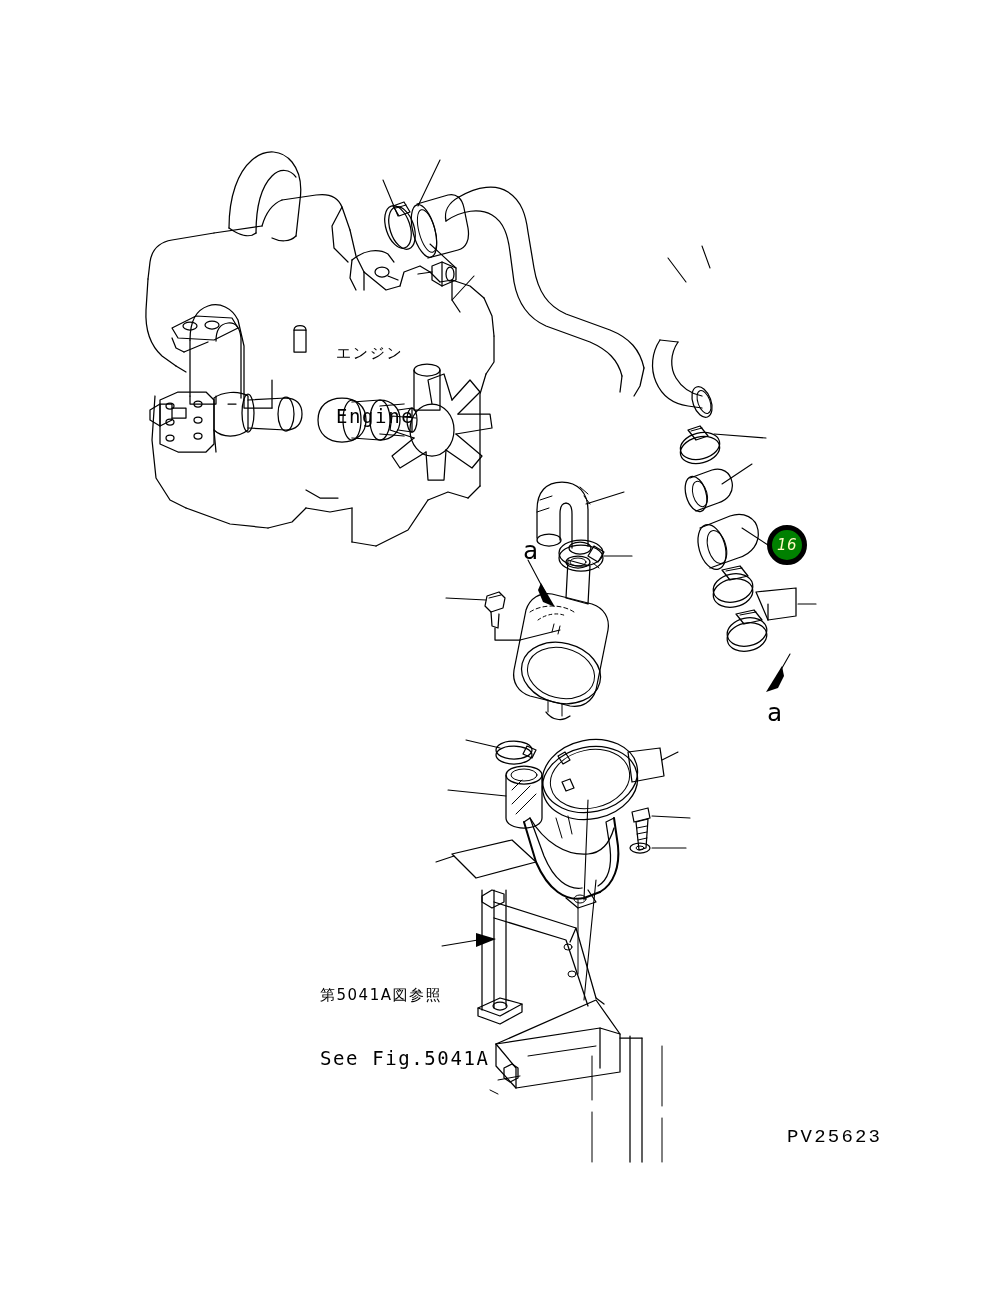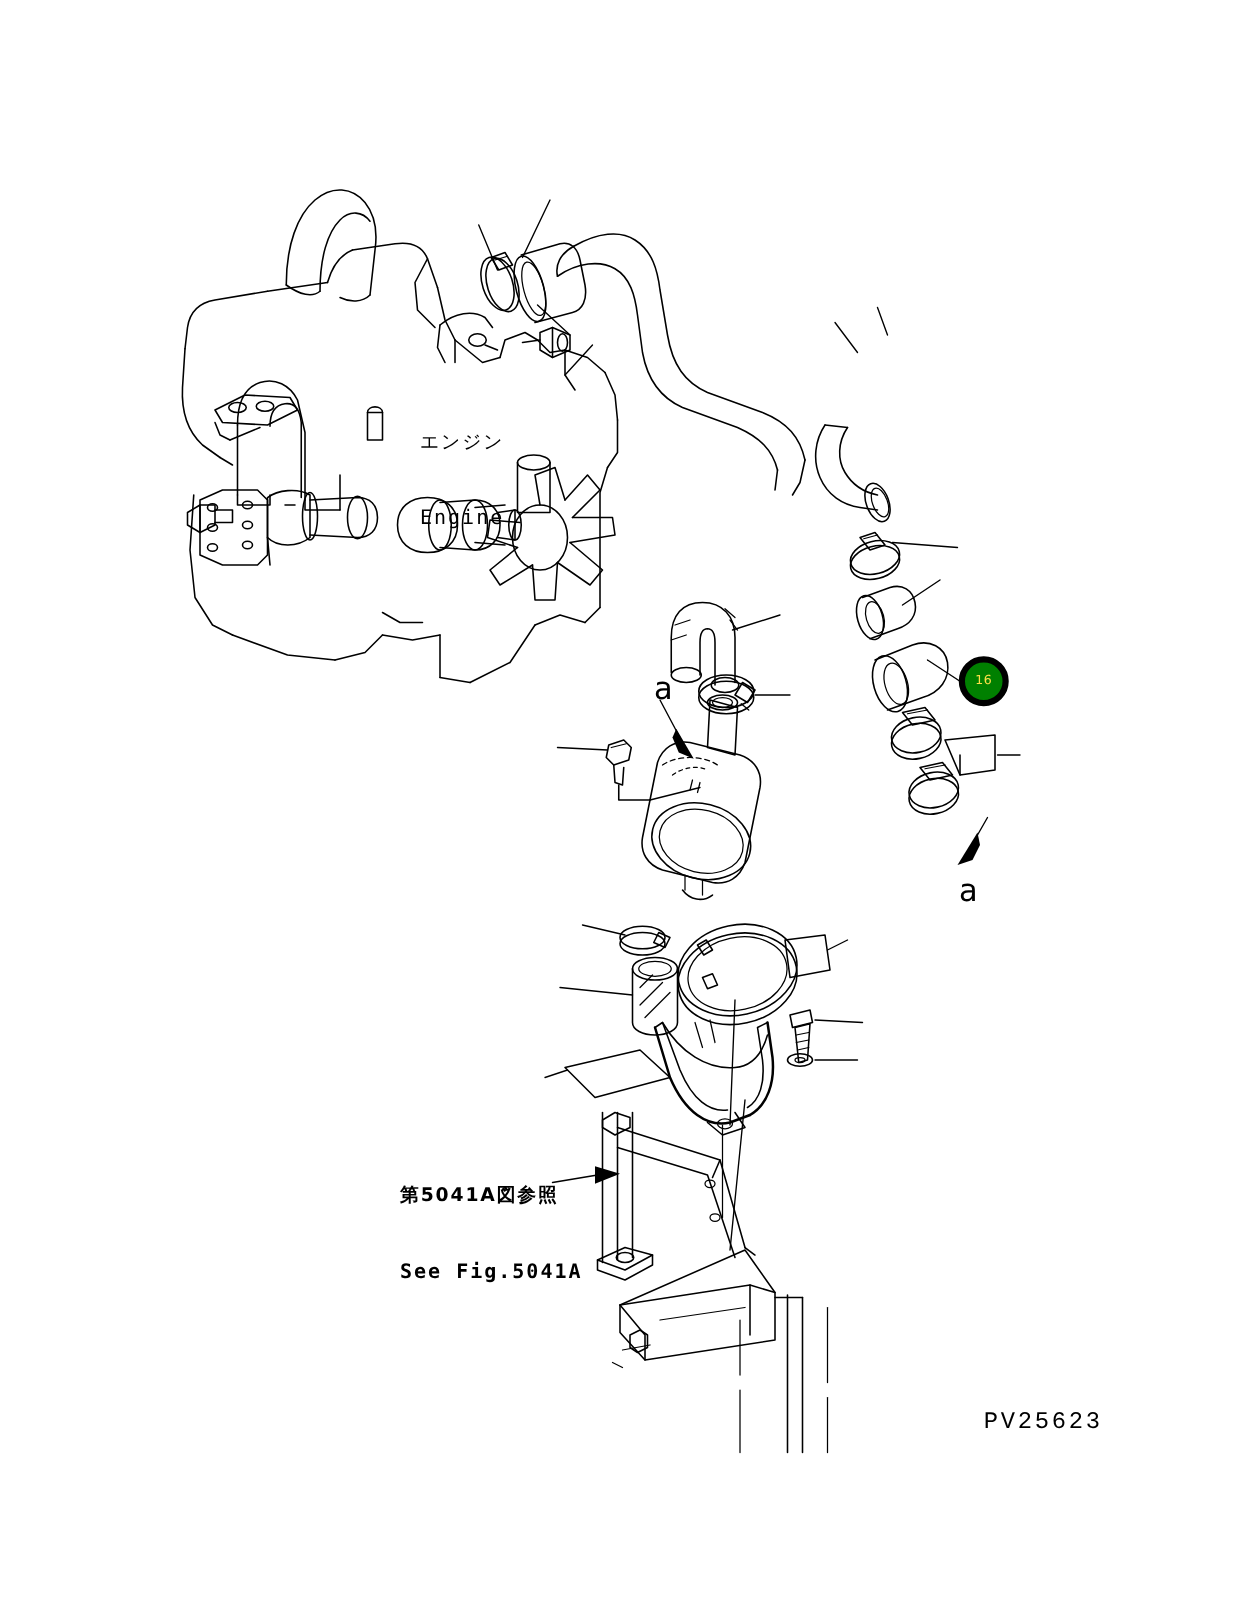--- a/index.html
+++ b/index.html
@@ -64,21 +64,21 @@
     white-space: pre;
     line-height: 1.28;
   }
   .jp-line {
     font-family: "DejaVu Sans", sans-serif;
     font-size: 15px;
     letter-spacing: 1.5px;
   }
   .en-line {
     font-family: "DejaVu Sans Mono", monospace;
-    font-size: 16px;
+    font-size: 19px;
     letter-spacing: 1.6px;
   }
   .marker-a {
     position: absolute;
     font-family: "DejaVu Sans Mono", monospace;
     font-size: 25px;
     color: #000000;
     line-height: 1;
   }
   .dwg-number {
@@ -94,25 +94,26 @@
   .callout-badge {
     position: absolute;
     border-radius: 50%;
     box-sizing: border-box;
     display: flex;
     align-items: center;
     justify-content: center;
   }
   .callout-badge span {
     font-family: "DejaVu Sans", sans-serif;
-    font-size: 10px;
+    font-size: 15px;
     font-weight: 400;
-    color: #fde047;
+    color: #fef9c3;
     line-height: 1;
     letter-spacing: 0.4px;
+    font-style: italic;
   }
 </style>
 </head>
 <body>
 
 <div id="diagram-root">
 
   <svg class="artwork" viewBox="0 0 1008 1297">
 
     <g>
@@ -471,21 +472,21 @@
       <polygon class="solidblk" points="476,933 496,939 476,947"></polygon>
     </g>
   </svg>
 
   <div class="label-block" style="left:336px; top:303px;">
     <div class="jp-line">エンジン</div>
     <div class="en-line">Engine</div>
   </div>
 
 
-  <div class="label-block" style="left:320px; top:906px;font-weight:bold;">
+  <div class="label-block" style="left:320px; top:945px;">
     <div class="jp-line">第5041A図参照</div>
     <div class="en-line">See Fig.5041A</div>
   </div>
 
   <div class="marker-a" style="left:523px; top:538px;">a</div>
 
   <div class="marker-a" style="left:767px; top:700px;">a</div>
 
   <div class="dwg-number" style="left:787px; top:1128px;">PV25623</div>
 

